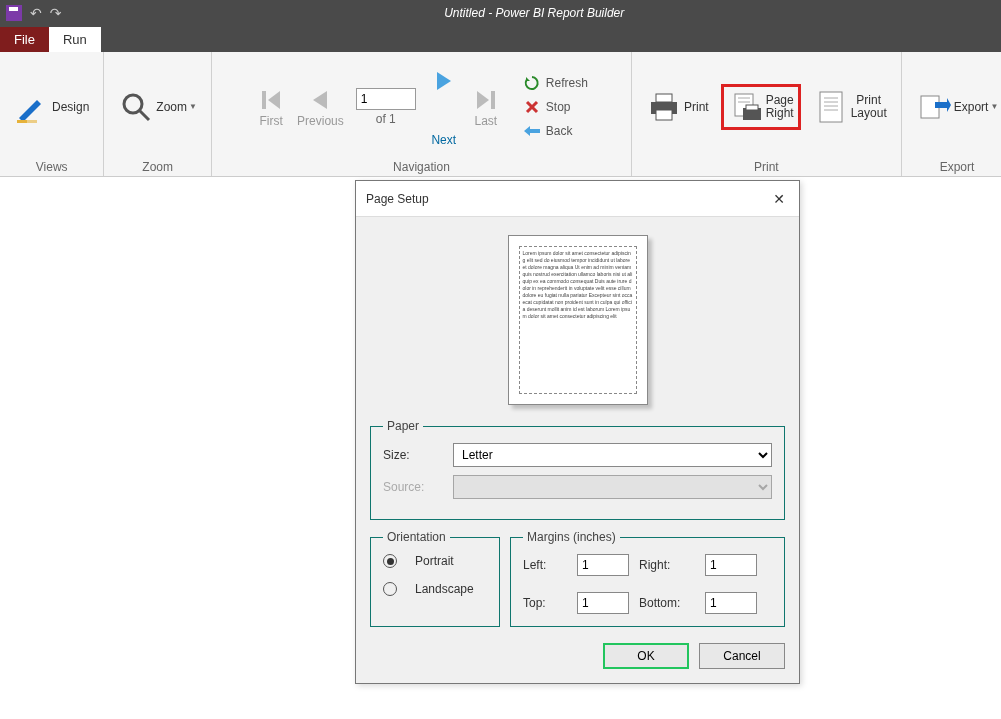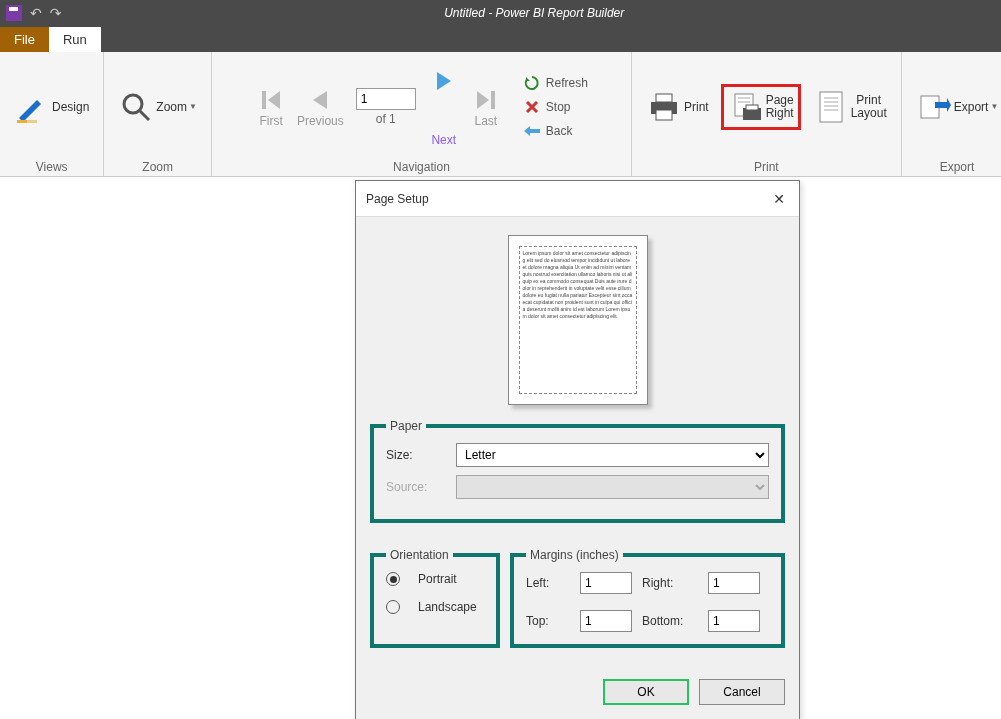--- a/index.html
+++ b/index.html
@@ -10,21 +10,21 @@
 .qat { display: flex; align-items: center; gap: 8px; padding: 0 6px; }
 .qat .save-icon { width: 16px; height: 16px; background: #7c3aa8; position: relative; }
 .qat .save-icon::after { content:""; position:absolute; top:2px; left:3px; width:9px; height:4px; background:#fff; }
 .qat .undo-icon, .qat .redo-icon { color:#ccc; font-size:14px; }
 .title-text { flex: 1; text-align: center; font-style: italic; }
 
 
 .ribbon-tabs { background: #4a4a4a; height: 27px; display: flex; align-items: flex-end; }
 .tab { padding: 5px 14px; font-size: 13px; color: #eee; background:#6a6a6a; }
 .tab.active { background: #fff; color: #333; }
-.tab.file { background:#a16207; color:#fff; }
+.tab.file { background:#7f1d1d; color:#fff; }
 
 
 .ribbon { background: #f5f5f5; height: 125px; border-bottom: 1px solid #ccc; display: flex; position: relative; }
 .group { border-right: 1px solid #d0d0d0; padding: 4px 8px 2px 8px; display: flex; flex-direction: column; justify-content: space-between; height: 100%; }
 .group-label { text-align: center; color: #666; font-size: 12px; padding-top: 2px; }
 .group-body { display: flex; align-items: center; gap: 6px; flex: 1; }
 
 .big-btn { display: flex; align-items: center; justify-content: center; padding: 4px 6px; color: #333; font-size: 12px; gap: 2px; min-width: 46px; cursor: pointer; }
 .big-btn .icon-box { width: 36px; height: 36px; display: flex; align-items: center; justify-content: center; }
 .big-btn .chev { font-size: 8px; color:#666; line-height: 6px; }
@@ -50,21 +50,21 @@
 .overlay { position: absolute; top: 180px; left: 355px; width: 445px; background: #f0f0f0; border: 1px solid #777; box-shadow: 2px 2px 6px rgba(0,0,0,.15); }
 .dlg-title { height: 36px; display:flex; align-items:center; justify-content:space-between; padding:0 10px; background:#fff; font-size:12px; color:#333; border-bottom:1px solid #ddd; }
 .dlg-close { font-size:14px; cursor:pointer; width:20px; text-align:center; }
 .dlg-body { padding: 10px 14px 14px 14px; }
 
 .preview-wrap { display:flex; justify-content:center; padding: 8px 0 14px 0; }
 .preview-page { width: 140px; height: 170px; background:#fff; border:1px solid #888; box-shadow: 4px 4px 4px rgba(0,0,0,.2); padding:10px; position:relative; }
 .preview-page::before { content:""; position:absolute; inset:10px; border:1px dashed #888; }
 .preview-text { font-size:5px; color:#444; line-height:7px; position:relative; z-index:1; padding:4px; word-break:break-all; }
 
-fieldset { border:4px solid #0f766e; padding: 10px 12px 12px 12px; margin-bottom: 25px; }
+fieldset { border:1px solid #0f766e; padding: 10px 12px 12px 12px; margin-bottom: 10px; }
 legend { font-size:12px; color:#444; padding:0 4px; }
 .row { display:flex; align-items:center; gap:10px; margin-bottom:8px; font-size:12px; color:#333; }
 .row.disabled { color:#aaa; }
 .row label.lbl { width: 60px; }
 select.combo { flex:1; height:24px; border:1px solid #888; background:#fff; font-size:12px; padding:0 4px; }
 select.combo:disabled { background:#ddd; color:#888; }
 
 .two-col { display:flex; gap:10px; }
 .col { flex:1; }
 
@@ -154,21 +154,21 @@
       <div class="page-box">
         <input type="text" value="1" style="">
         <span class="of">of  1</span>
       </div>
       <div class="med-btn" style="color:#1a7ac9;">
         <div class="icon-box">
             <svg width="26" height="26" viewBox="0 0 26 26">
               <path d="M6 4 L20 13 L6 22 Z" fill="#4aa3e0"></path>
             </svg>
           </div>
-        <span style="color:#8b5cf6;margin-top:38px;">Next</span>
+        <span style="color:#0369a1;margin-top:38px;">Next</span>
       </div>
       <div class="med-btn">
         <div class="icon-box">
             <svg width="26" height="26" viewBox="0 0 26 26">
               <path d="M4 4 L16 13 L4 22 Z" fill="#bbb"></path>
               <rect x="18" y="4" width="4" height="18" fill="#bbb"></rect>
             </svg>
           </div>
         <span>Last</span>
       </div>

